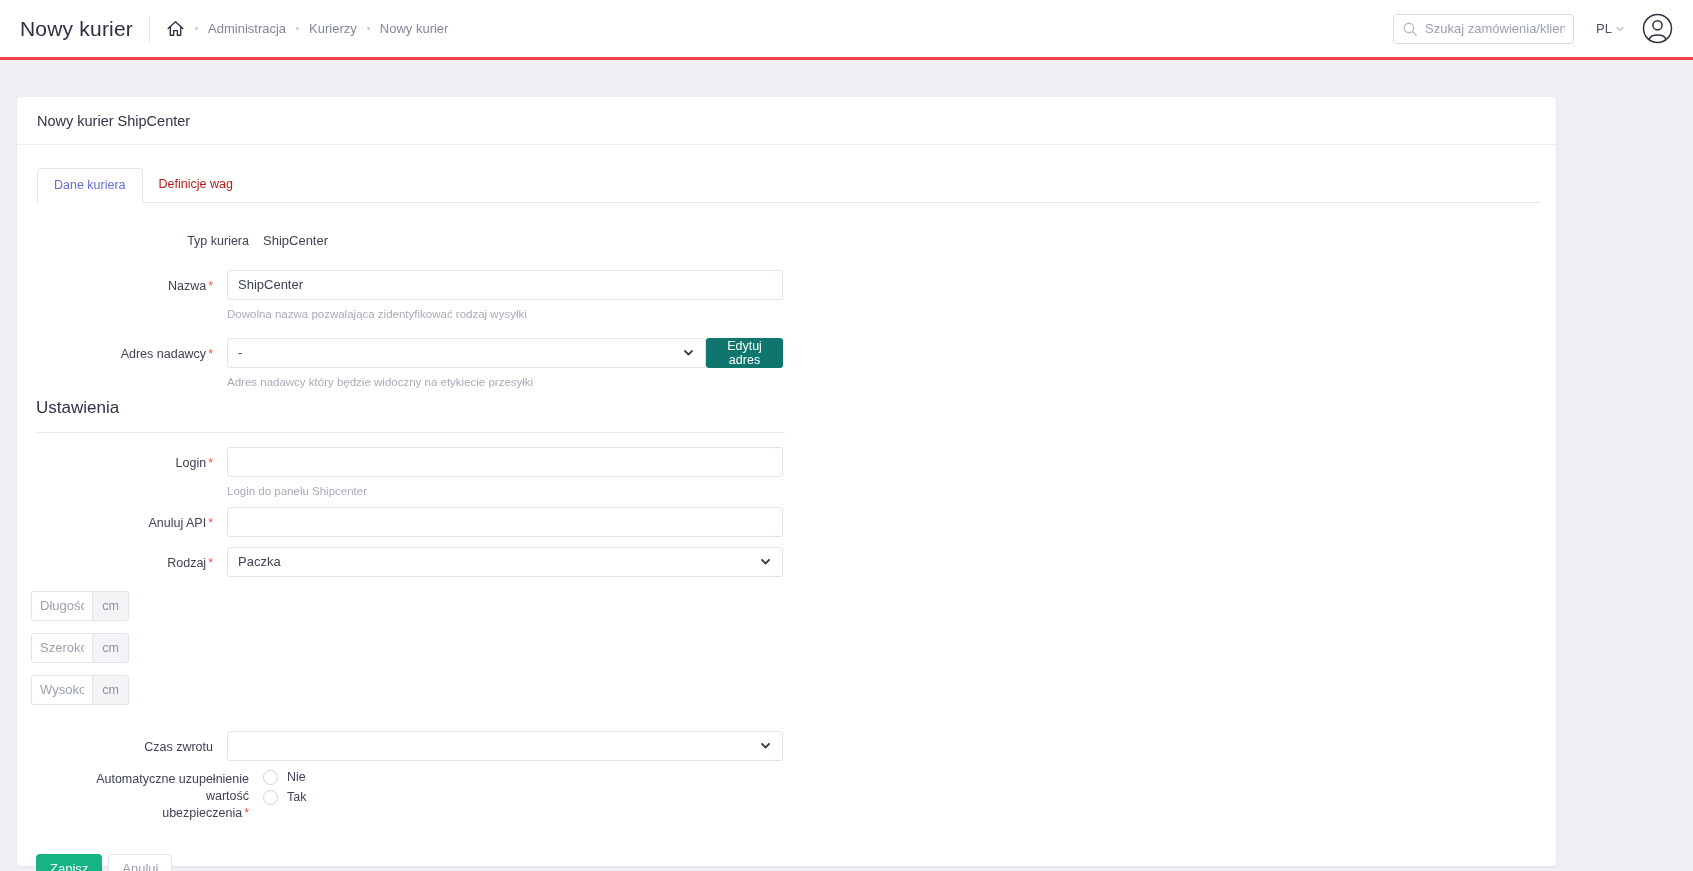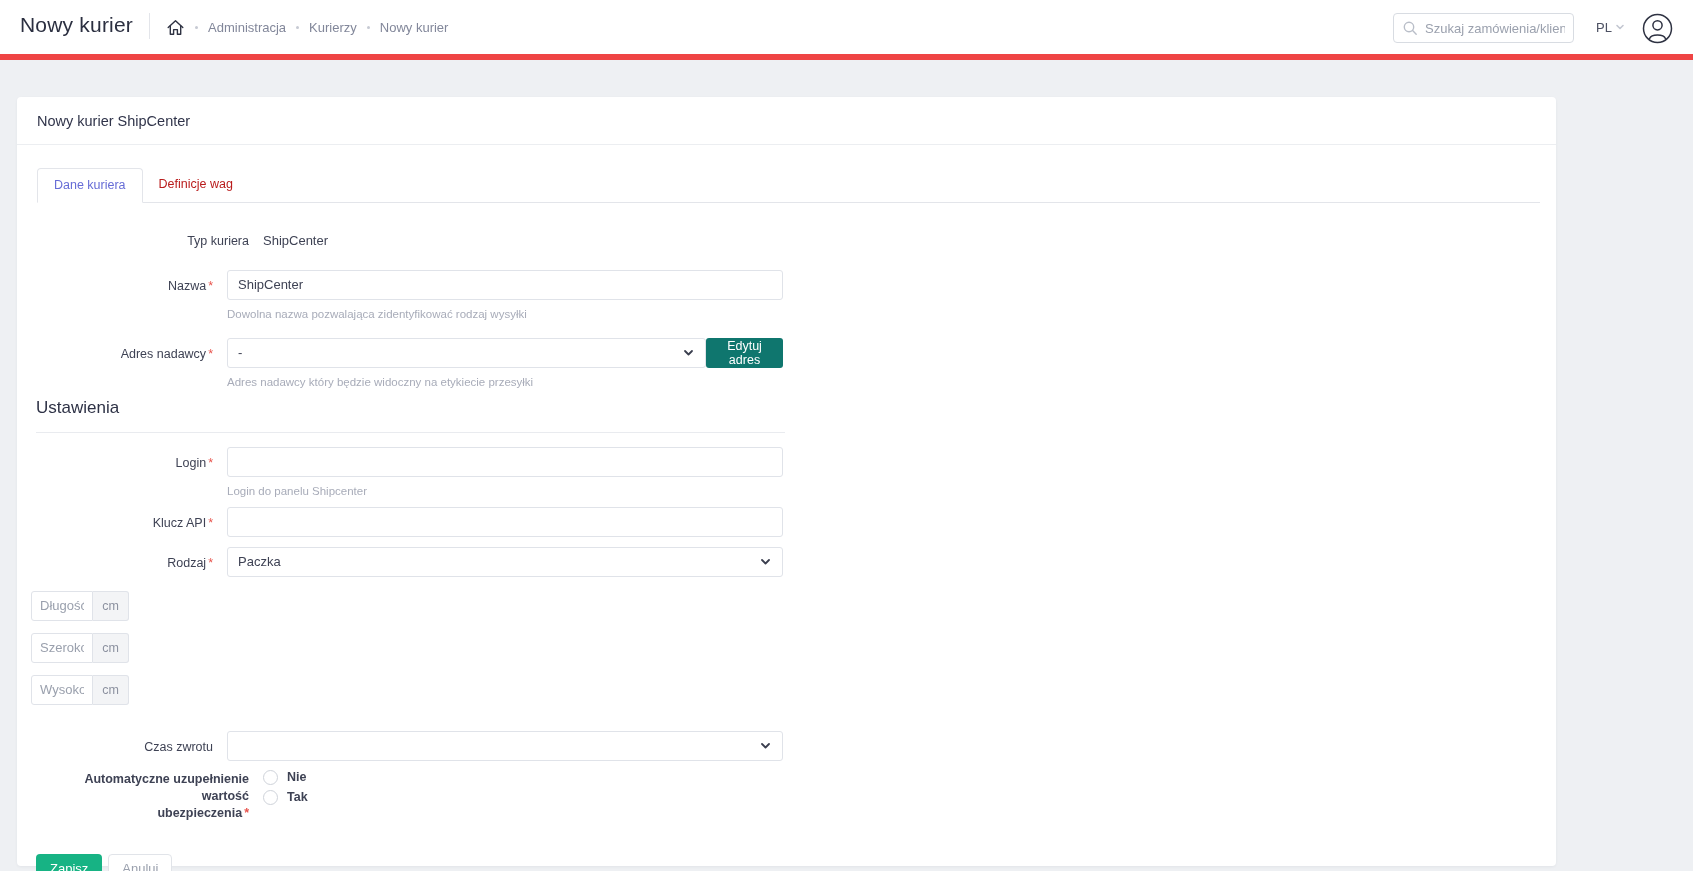--- a/index.html
+++ b/index.html
@@ -5,22 +5,22 @@
   * { margin:0; padding:0; box-sizing:border-box; }
   html,body { width:1693px; height:871px; }
   body {
     font-family:"Liberation Sans", sans-serif;
     background:#eef0f3;
     color:#3e4254;
     overflow:hidden;
   }
   
   .topbar {
-    height:60px; background:#ffffff; border-bottom:6px solid #ef4444;
-    display:flex; padding:13px 20px;
+    height:60px; background:#ffffff; border-bottom:3px solid #ef4444;
+    display:flex; align-items:center; padding:13px 20px;
   }
   .page-title { font-size:21px; font-weight:500; color:#2b2f40; letter-spacing:.2px; }
   .tb-divider { width:1px; height:26px; background:#e3e5ea; margin:0 16px; }
   .breadcrumb { display:flex; align-items:center; gap:10px; font-size:13px; color:#82879a; }
   .breadcrumb .crumb { cursor:default; }
   .crumb-dot { width:3px; height:3px; border-radius:50%; background:#c6cad3; display:inline-block; }
   .tb-spacer { flex:1; }
   .searchbox {
     width:181px; height:30px; border:1px solid #d8dce2; border-radius:4px;
     display:flex; align-items:center; padding:0 8px; gap:7px; background:#fff;
@@ -98,21 +98,21 @@
     padding:0 8px; font-size:13px; color:#3e4254; outline:none;
     font-family:"Liberation Sans", sans-serif;
   }
   .dim-inp::placeholder { color:#9aa0ad; }
   .dim-addon {
     width:36px; height:30px; background:#f3f4f6; border:1px solid #e0e3e9; border-left:none;
     border-radius:0 3px 3px 0; display:flex; align-items:center; justify-content:center;
     font-size:12.5px; color:#8d92a0;
   }
   .row-czas { margin-top:14px; }
-  .row-radio { margin-top:8px;font-weight:bold; }
+  .row-radio { margin-top:8px; }
   .radio-opt { display:flex; align-items:center; gap:9px; margin-bottom:5px; cursor:pointer;text-align:center; }
   .radio-circle {
     width:15px; height:15px; border:1px solid #cfd3da; border-radius:50%; background:#fff;
     display:inline-block; flex:0 0 auto;
   }
   .radio-text { font-size:12.5px; color:#3e4254; }
   .actions { margin:32px 0 0 19px; display:flex; gap:6px; }
   .btn-save {
     height:30px; padding:0 14px; background:#17b384; color:#fff; border:none; border-radius:4px;
     font-size:13px; cursor:pointer; font-family:"Liberation Sans", sans-serif;
@@ -233,21 +233,21 @@
           <span>Login</span><span class="req">*</span>
         </div>
         <div class="ctl">
           <input class="inp" type="text" value="" style="">
           <div class="helper">Login do panelu Shipcenter</div>
         </div>
       </div>
 
       <div class="row row-klucz">
         <div class="lbl">
-          <span>Klucz API</span><span class="req">*</span>
+          <span>Anuluj API</span><span class="req">*</span>
         </div>
         <div class="ctl">
           <input class="inp" type="text" value="" style="">
         </div>
       </div>
 
       <div class="row row-rodzaj">
         <div class="lbl">
           <span>Rodzaj</span><span class="req">*</span>
         </div>

